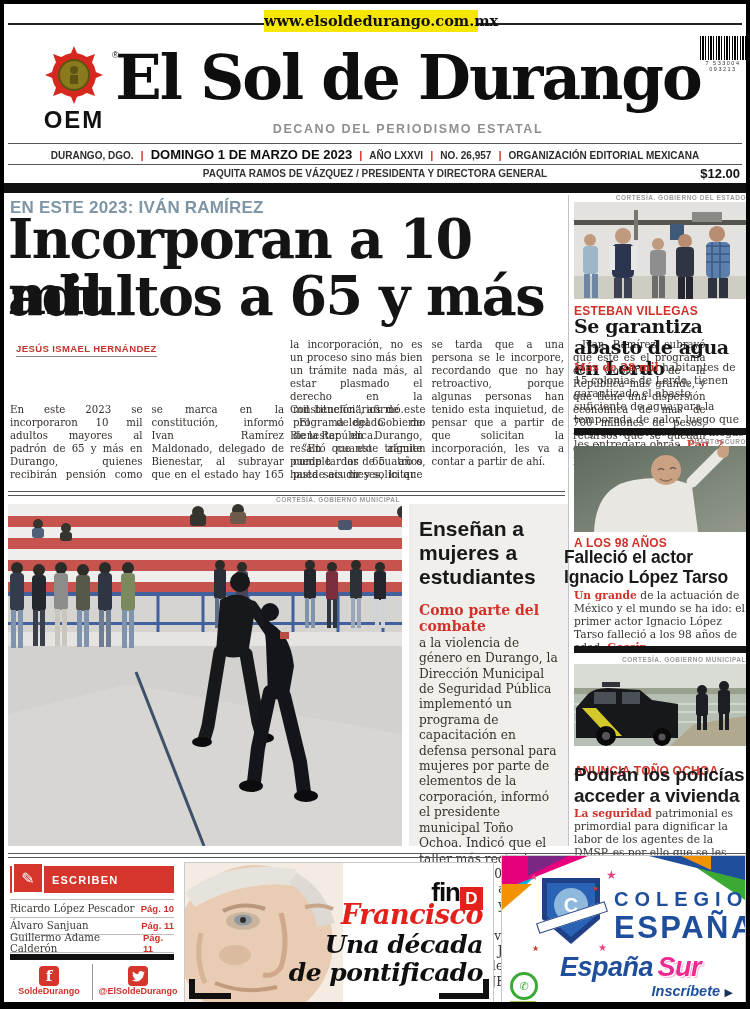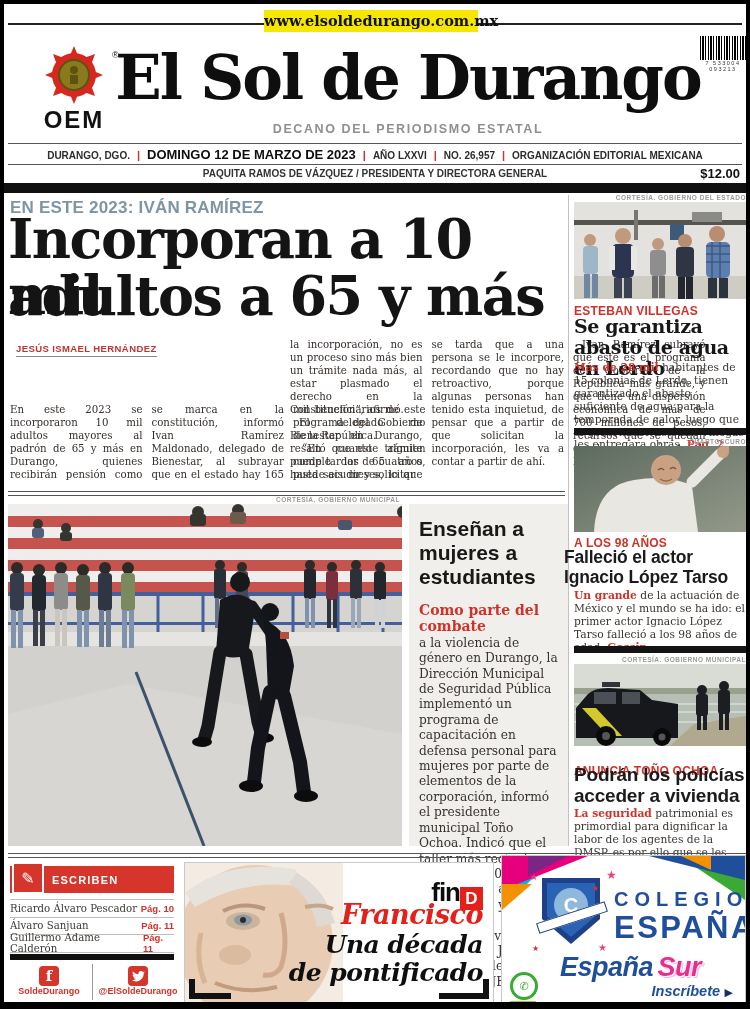--- a/index.html
+++ b/index.html
@@ -103,21 +103,21 @@
 
   <div class="abs" style="left:696px;top:32px;width:46px;">
     <div class="barcode" style="width:46px;height:24px;"></div>
     <div class="barcode-digits">7 533004 093213</div>
   </div>
 
   <div class="abs hrule" style="left:4px;top:139px;width:734px;"></div>
   <div class="abs dateline" style="left:4px;top:143px;width:734px;">
     <span class="dl-item">DURANGO, DGO.</span>
     <span class="dl-sep">|</span>
-    <span class="dl-date">DOMINGO 12 DE MARZO DE 2023</span>
+    <span class="dl-date">DOMINGO 1 DE MARZO DE 2023</span>
     <span class="dl-sep">|</span>
     <span class="dl-item">AÑO LXXVI</span>
     <span class="dl-sep">|</span>
     <span class="dl-item">NO. 26,957</span>
     <span class="dl-sep">|</span>
     <span class="dl-item">ORGANIZACIÓN EDITORIAL MEXICANA</span>
   </div>
   <div class="abs hrule" style="left:4px;top:160px;width:734px;"></div>
   <div class="abs" style="left:4px;top:164px;width:734px;text-align:center;font-weight:bold;font-size:10px;color:#333;">PAQUITA RAMOS DE VÁZQUEZ / PRESIDENTA Y DIRECTORA GENERAL</div>
   <div class="abs" style="right:6px;top:162px;font-weight:900;font-size:13px;color:#111;">$12.00</div>
@@ -427,21 +427,21 @@
 
   <div class="abs" style="left:6px;top:858px;width:168px;height:140px;">
     <div class="abs esc-head" style="left:0;top:4px;width:164px;height:27px;"></div>
     <div class="abs" style="left:2px;top:0;width:28px;height:28px;background:#d6352c;border:2px solid #fff;
          display:flex;align-items:center;justify-content:center;">
       <span style="color:#fff;font-size:16px;">✎</span>
     </div>
     <div class="abs esc-title" style="left:42px;top:12px;">ESCRIBEN</div>
     <div class="abs" style="left:0;top:37px;width:164px;">
       <div class="esc-row" style="border-top:1px solid #bdbdbd;">
-        <span class="esc-name">Ricardo Álvaro Pescador</span>
+        <span class="esc-name">Ricardo López Pescador</span>
         <span class="esc-page">Pág. 10</span>
       </div>
       <div class="esc-row">
         <span class="esc-name">Álvaro Sanjuan</span>
         <span class="esc-page">Pág. 11</span>
       </div>
       <div class="esc-row">
         <span class="esc-name">Guillermo Adame Calderón</span>
         <span class="esc-page">Pág. 11</span>
       </div>

